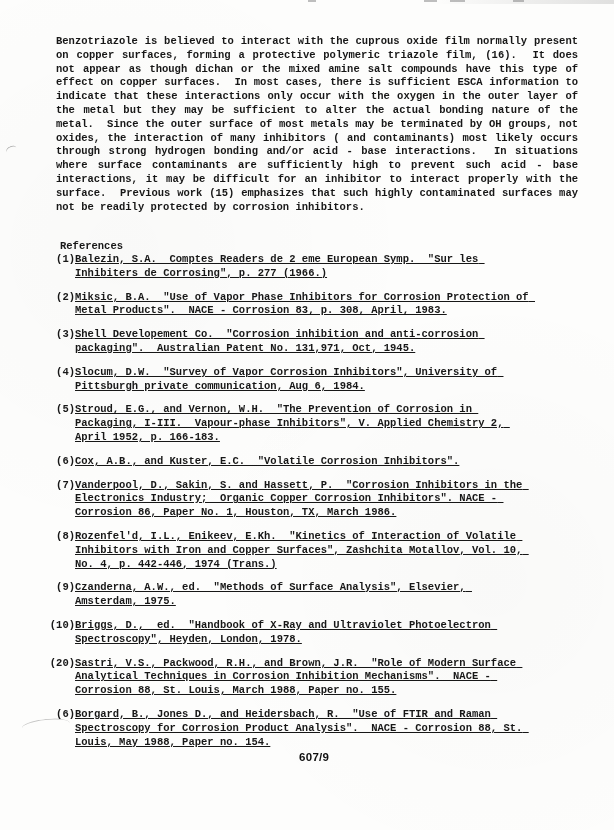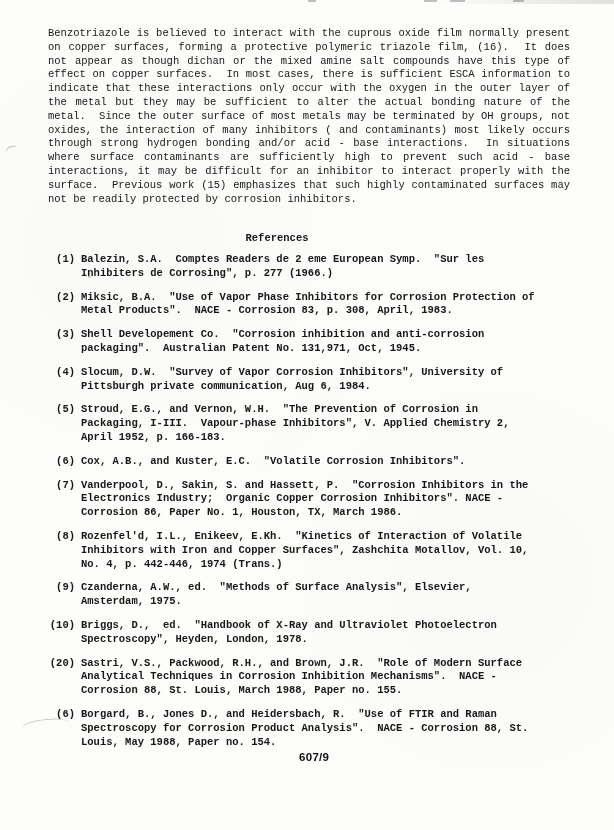--- a/index.html
+++ b/index.html
@@ -21,38 +21,37 @@
     background:
       radial-gradient(circle at 20% 30%, rgba(0,0,0,0.015), transparent 40%),
       radial-gradient(circle at 80% 70%, rgba(0,0,0,0.015), transparent 40%),
       #fdfdfc;
   }
   .body-text {
     position: absolute;
     left: 48px;
     top: 27px;
     width: 522px;
-    margin: 0;
+    margin: 8px;
     font-size: 10.5px;
     line-height: 13.8px;
-    font-weight: normal;
+    font-weight: bold;
     white-space: pre-wrap;
     text-align: justify;
     text-justify: inter-word;
   }
   .refs-heading {
     position: absolute;
     left: 48px;
     top: 228px;
     width: 450px;
-    margin: 4px;
+    margin: 12px;
     font-size: 10.5px;
     line-height: 13.8px;
     font-weight: bold;
-    text-align: center;
   }
   .refs-list {
     position: absolute;
     left: 48px;
     top: 253px;
     width: 510px;
   }
   .ref-item {
     display: flex;
     margin: 0 0 10px 0;
@@ -61,23 +60,23 @@
     font-weight: bold;
   }
   .ref-num {
     flex: none;
     width: 27px;
     text-align: right;
     white-space: pre;
   }
   .ref-text {
     flex: none;
-    margin-left: 6px;
     width: 457px;
     white-space: pre-wrap;
+    text-decoration: underline;
   }
   .page-number {
     position: absolute;
     left: 299px;
     top: 751px;
     font-family: Liberation Sans, sans-serif;
     font-size: 11.5px;
     font-weight: bold;
     color: #101010;
     letter-spacing: 0.3px;

